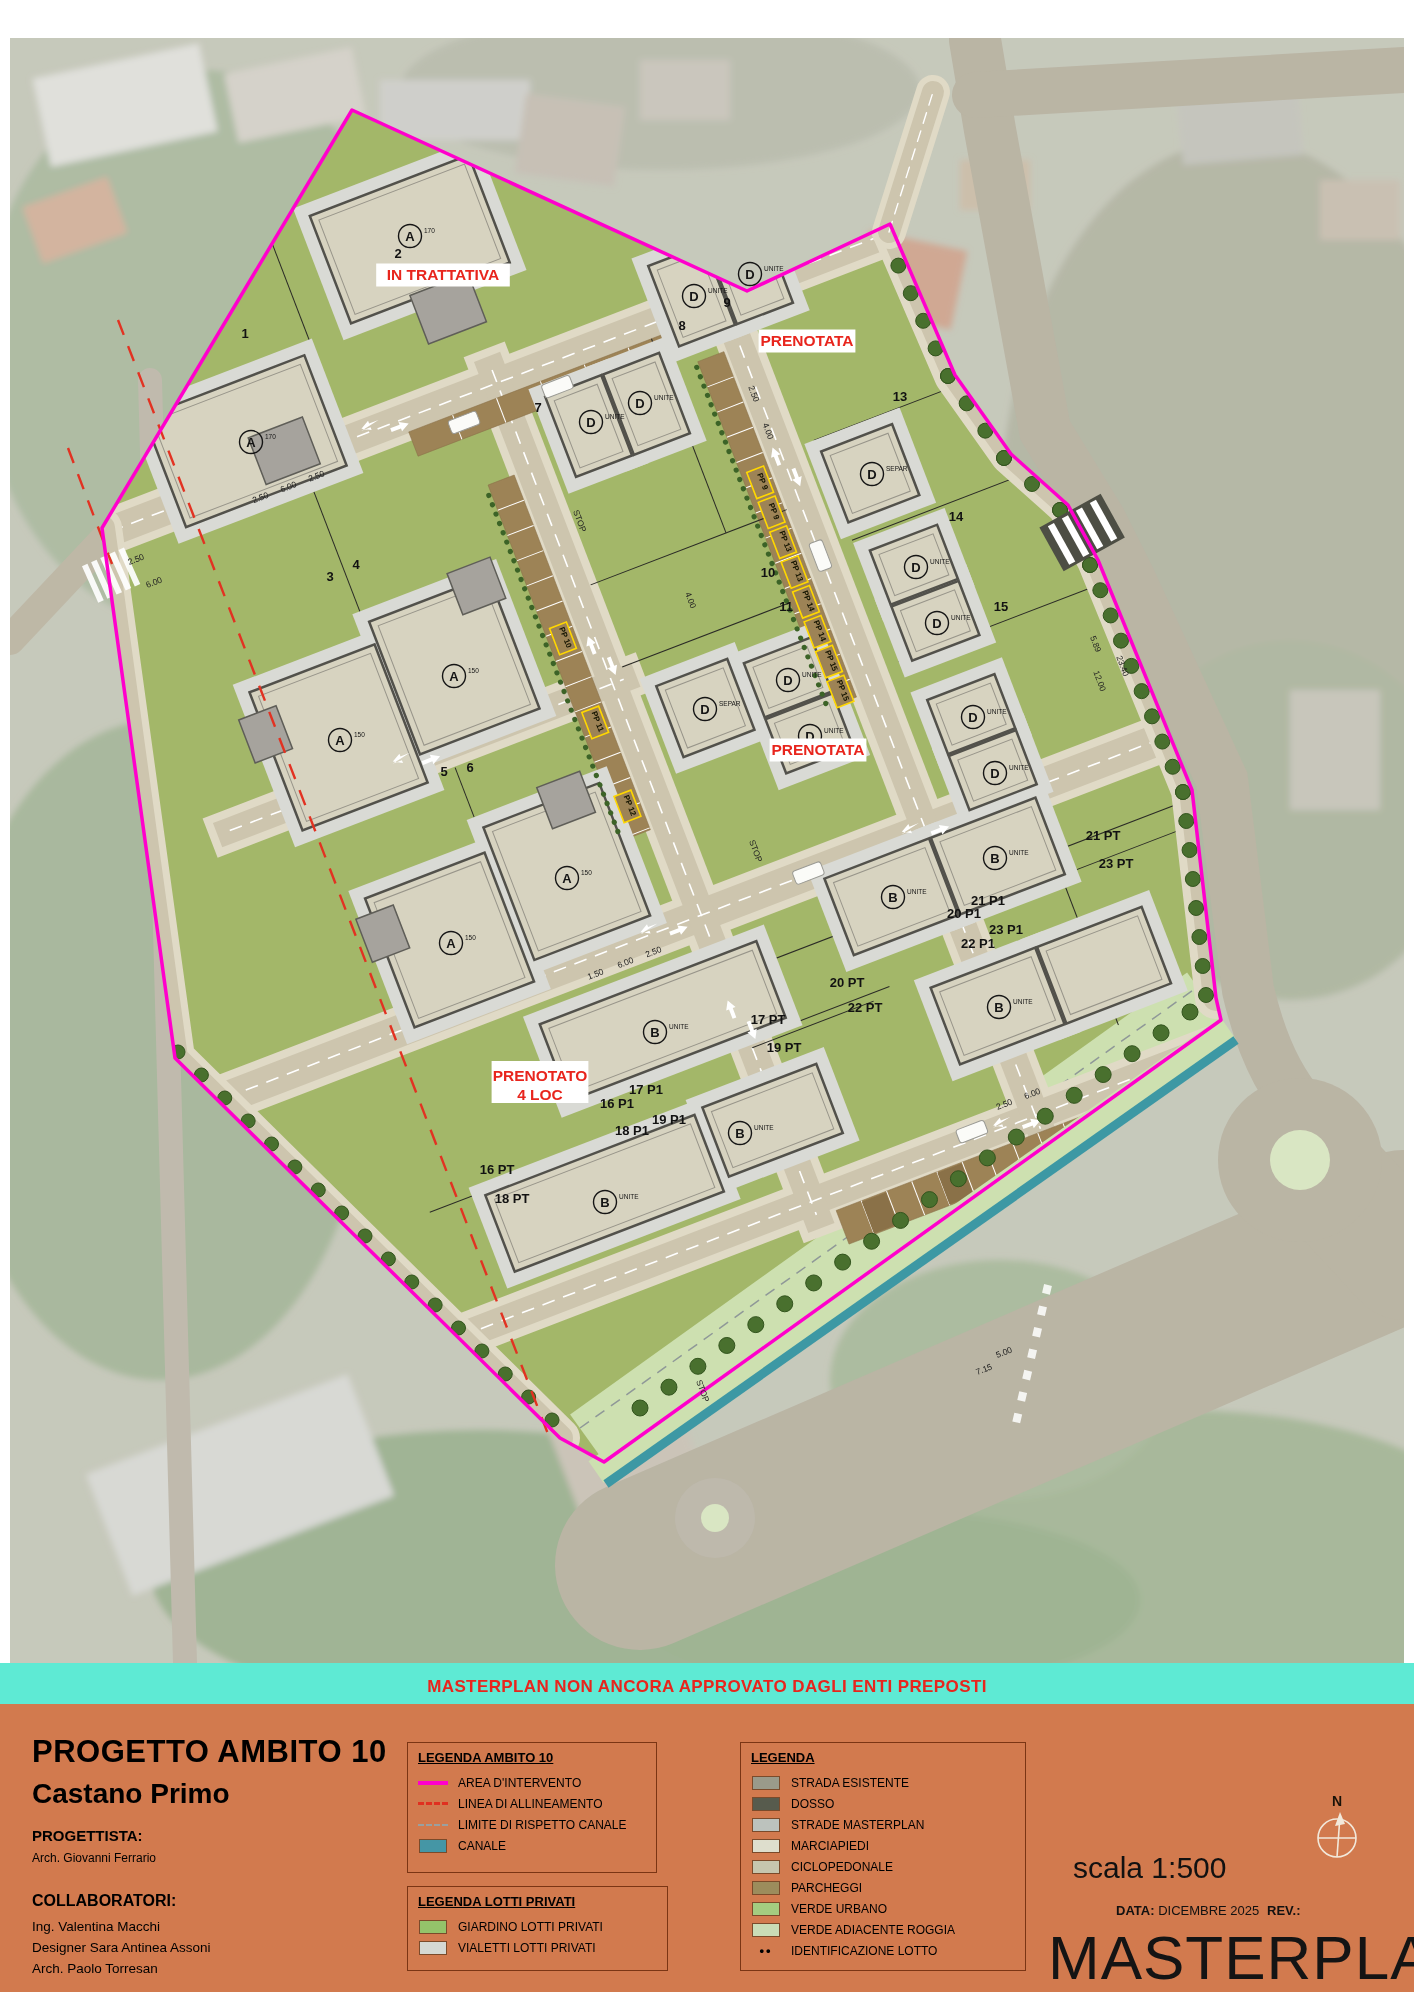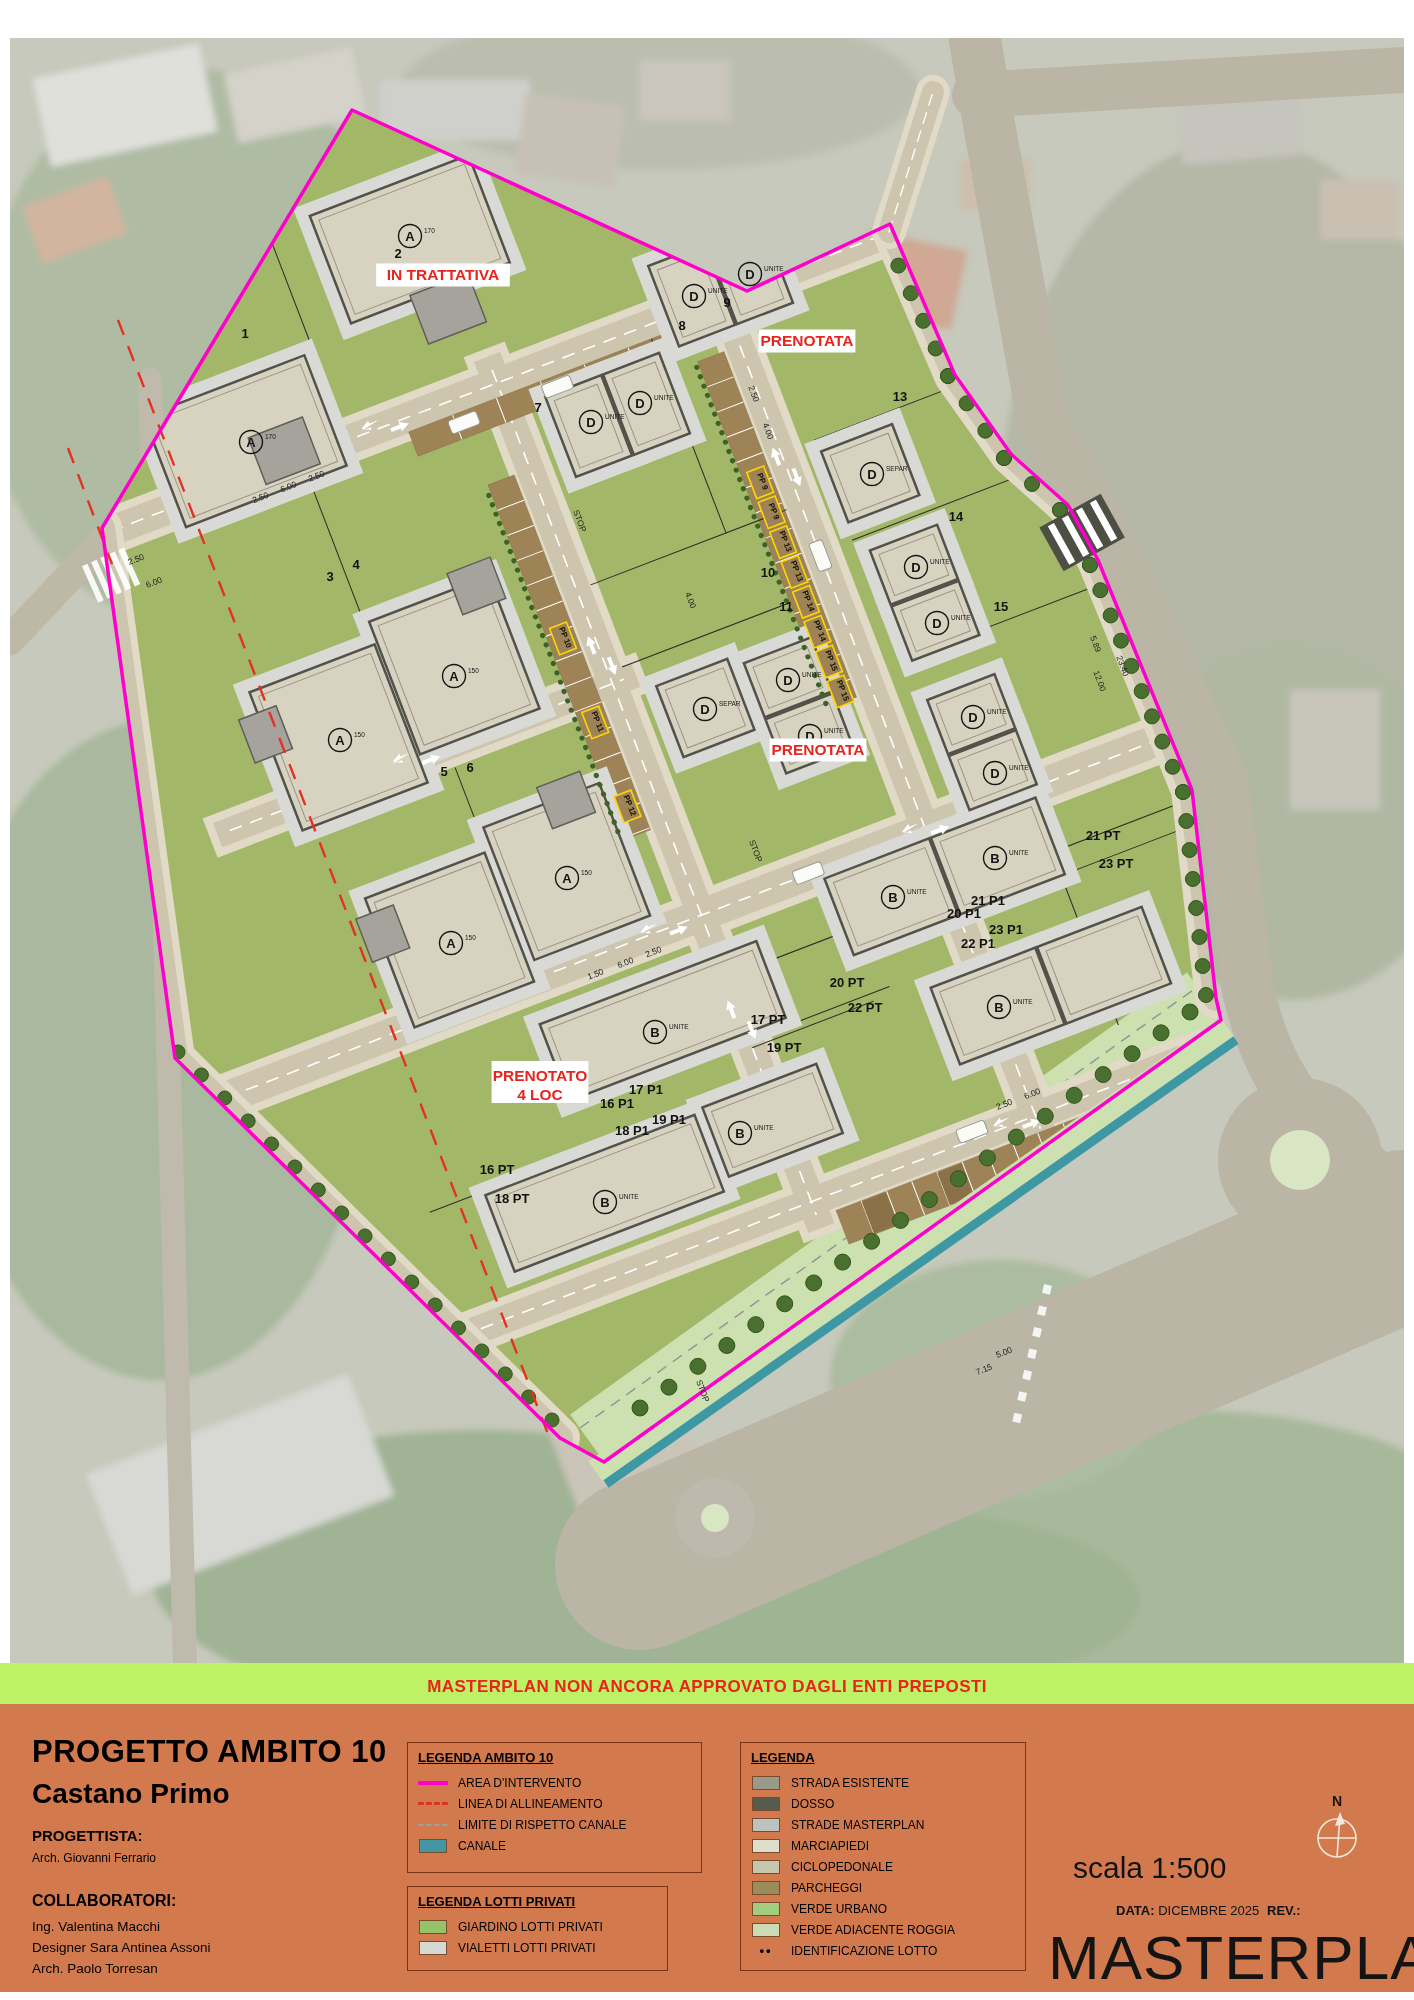--- a/index.html
+++ b/index.html
@@ -1,38 +1,38 @@
 <!DOCTYPE html>
 <html><head>
 <meta charset="utf-8">
 <style>
   html,body{margin:0;padding:0;background:#e8e8e8;}
   .page{position:relative;width:1414px;height:2000px;background:#ffffff;
         font-family:"Liberation Sans",sans-serif;overflow:hidden;}
   .photo{position:absolute;left:10px;top:38px;width:1394px;height:1625px;overflow:hidden;background:#b3b6a4;}
   .photo svg{display:block;width:1394px;height:1625px;}
-  .banner{position:absolute;left:0;top:1663px;width:1414px;height:47px;background:#bef264;
+  .banner{position:absolute;left:0;top:1663px;width:1414px;height:47px;background:#5eead4;
           display:flex;align-items:center;justify-content:center;}
   .banner span{color:#e8251d;font-weight:bold;font-size:17px;letter-spacing:.4px;}
   .panel{position:absolute;left:0;top:1704px;width:1414px;height:288px;background:#d27a4e;color:#1e1006;}
   .pt-title{position:absolute;left:32px;top:1734px;font-size:31px;font-weight:bold;letter-spacing:.5px;}
   .pt-city{position:absolute;left:32px;top:1778px;font-size:28px;font-weight:bold;}
   .pt-prog-label{position:absolute;left:32px;top:1827px;font-size:15px;font-weight:bold;}
   .pt-prog{position:absolute;left:32px;top:1851px;font-size:12px;}
   .pt-coll-label{position:absolute;left:32px;top:1892px;font-size:16px;font-weight:bold;}
   .pt-coll{position:absolute;left:32px;top:1916px;font-size:13.5px;line-height:21px;}
   .lbox{position:absolute;border:1px solid #7a3514;padding:7px 10px 6px 10px;box-sizing:border-box;}
   .lbox .ltitle{font-size:13px;font-weight:bold;text-decoration:underline;margin-bottom:7px;}
   .lrow{display:flex;align-items:center;gap:10px;height:21px;font-size:12px;white-space:nowrap;}
   .swc{width:30px;display:flex;justify-content:center;flex:0 0 30px;}
   .sw-rect{width:28px;height:14px;border:1px solid #7b4a2a;box-sizing:border-box;}
   .sw-line{width:30px;height:4px;}
   .sw-dash{width:30px;height:0;}
   .sw-dots{font-weight:bold;font-size:13px;letter-spacing:2px;}
-  .box-ambito{left:407px;top:1742px;width:295px;height:131px;}
+  .box-ambito{left:407px;top:1742px;width:250px;height:131px;}
   .box-lotti{left:407px;top:1886px;width:261px;height:85px;}
   .box-main{left:740px;top:1742px;width:286px;height:229px;}
   .scala{position:absolute;left:1073px;top:1851px;font-size:30px;color:#111;}
   .datarow{position:absolute;left:1116px;top:1903px;font-size:13px;color:#111;}
   .datarow b{font-weight:bold;}
   .revlab{position:absolute;left:1267px;top:1903px;font-size:13px;font-weight:bold;color:#111;}
   .docname{position:absolute;left:1048px;top:1922px;font-size:62px;letter-spacing:1px;color:#141414;}
   .north{position:absolute;left:1307px;top:1778px;width:64px;height:92px;}
 </style>
 </head>

